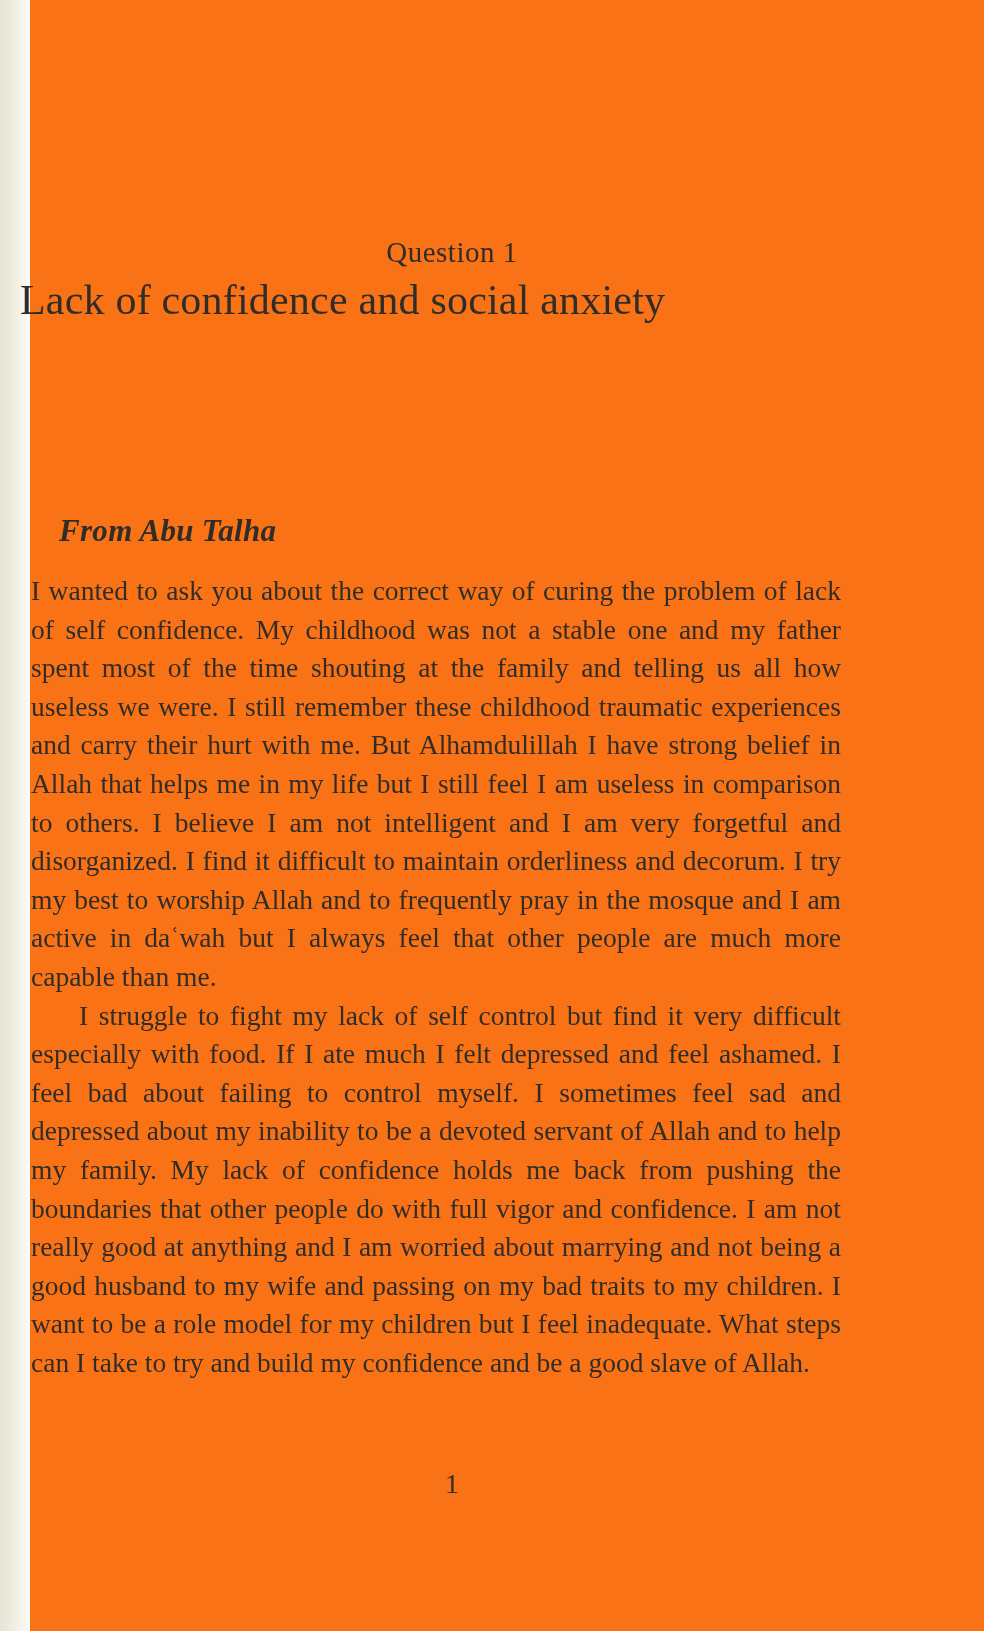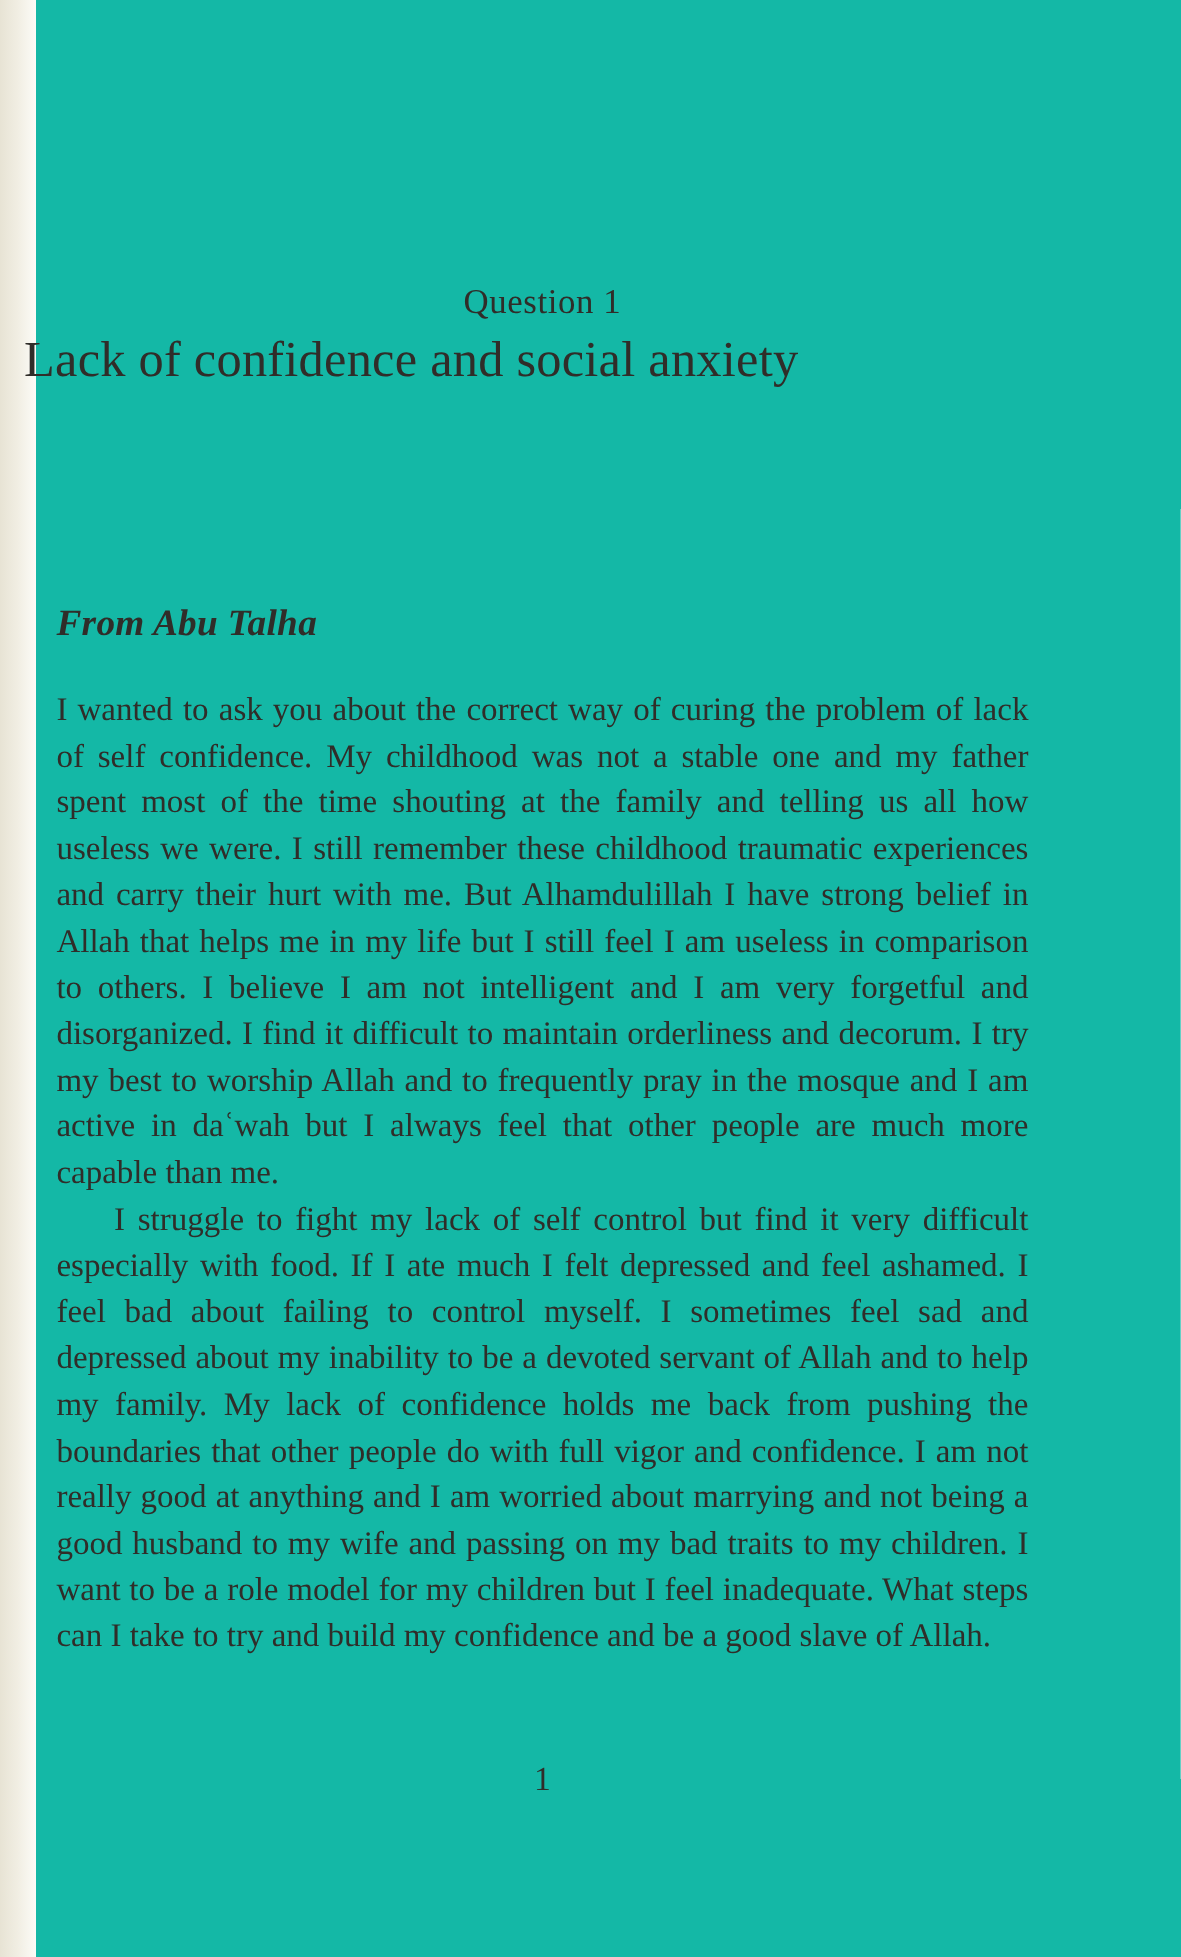--- a/index.html
+++ b/index.html
@@ -4,21 +4,21 @@
 <style>
   html, body {
     margin: 0;
     padding: 0;
     background: #ffffff;
   }
   .page {
     position: relative;
     width: 984px;
     height: 1631px;
-    background: #14b8a6;
+    background: #f97316;
     font-family: "Liberation Serif", "DejaVu Serif", serif;
     color: #302d29;
     overflow: hidden;
   }
   .scan-edge {
     position: absolute;
     left: 0;
     top: 0;
     width: 30px;
     height: 100%;
@@ -41,30 +41,30 @@
     margin: 0;
     text-align: left;
     font-size: 42px;
     font-weight: normal;
     letter-spacing: 0.2px;
   }
   .author {
     position: absolute;
     top: 501px;
     left: 47px;
-    margin: 0;
+    margin: 12px;
     font-size: 31px;
     font-weight: bold;
     font-style: italic;
     letter-spacing: 0.3px;
   }
   .body-text {
     position: absolute;
     top: 572px;
-    left: 47px;
+    left: 31px;
     width: 810px;
     font-size: 27.5px;
     line-height: 38.6px;
     text-align: justify;
   }
   .body-text p {
     margin: 0;
     text-indent: 48px;
   }
   .body-text p.first-para {

